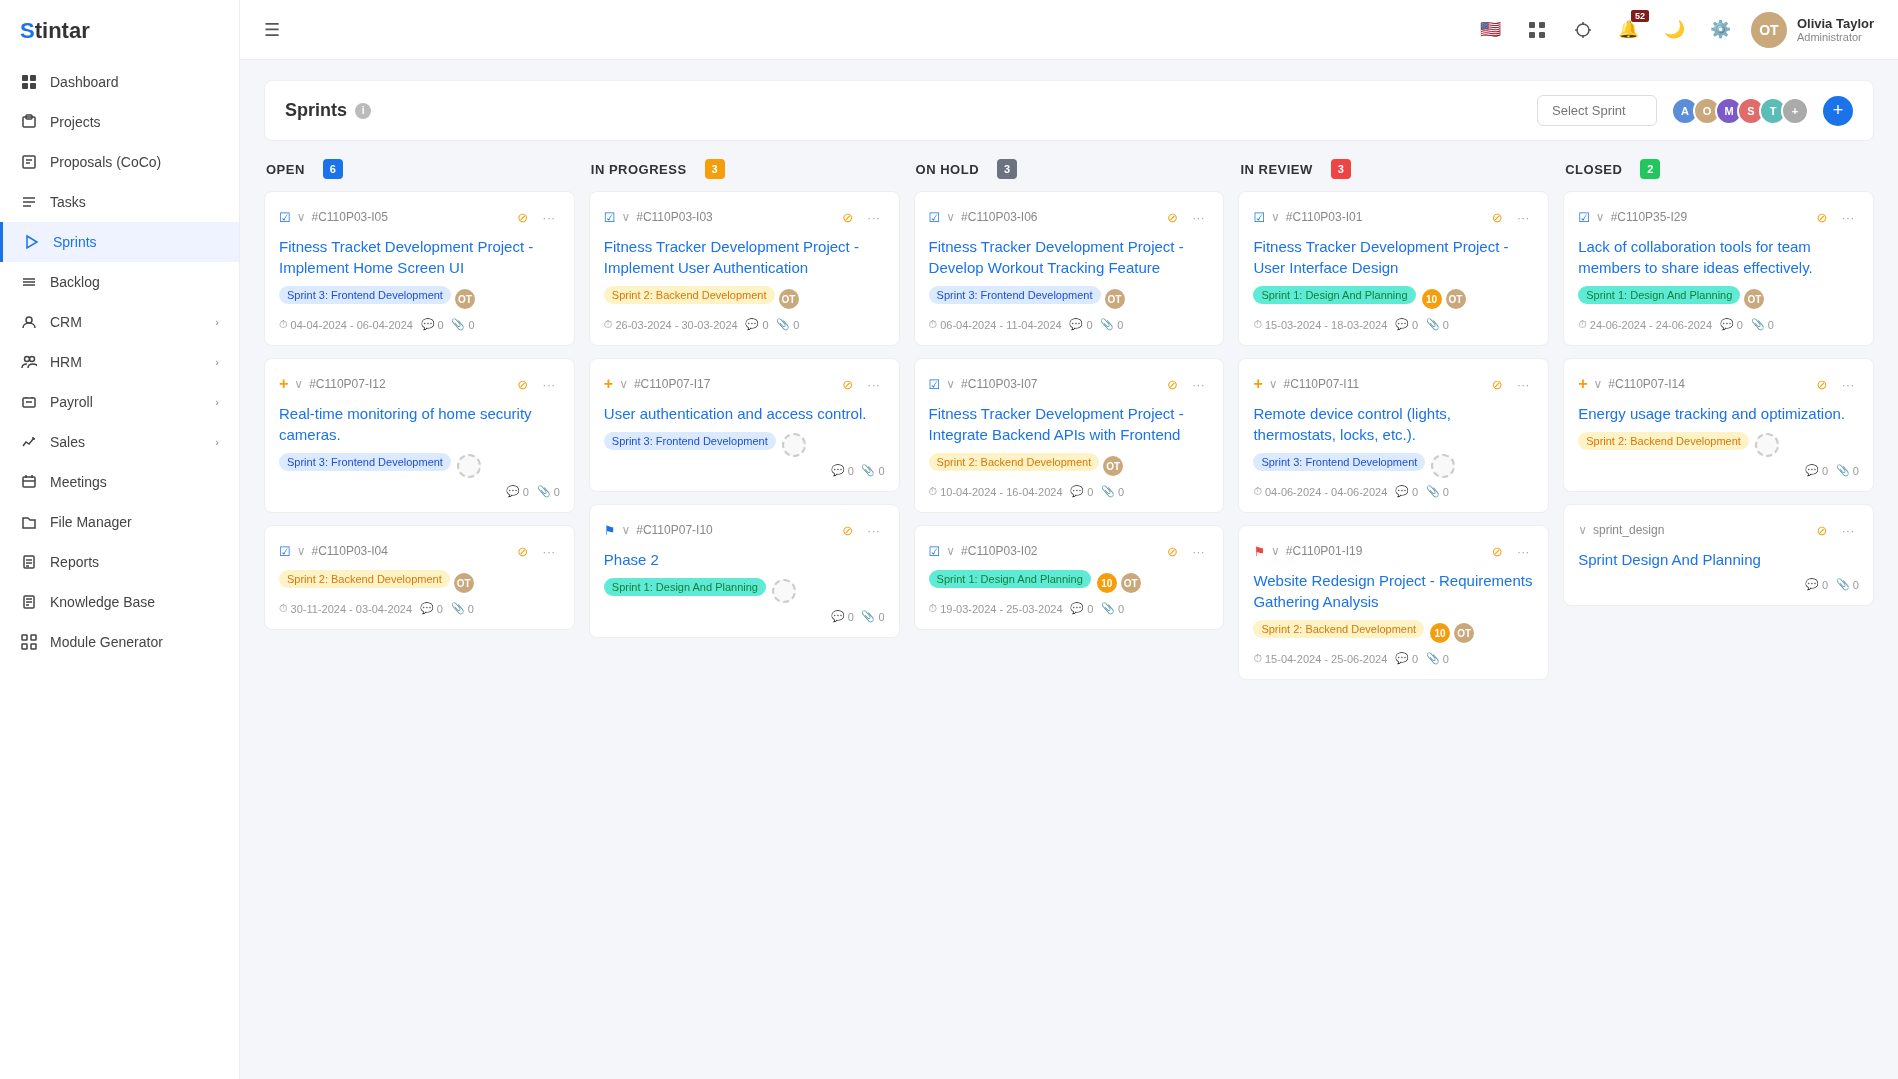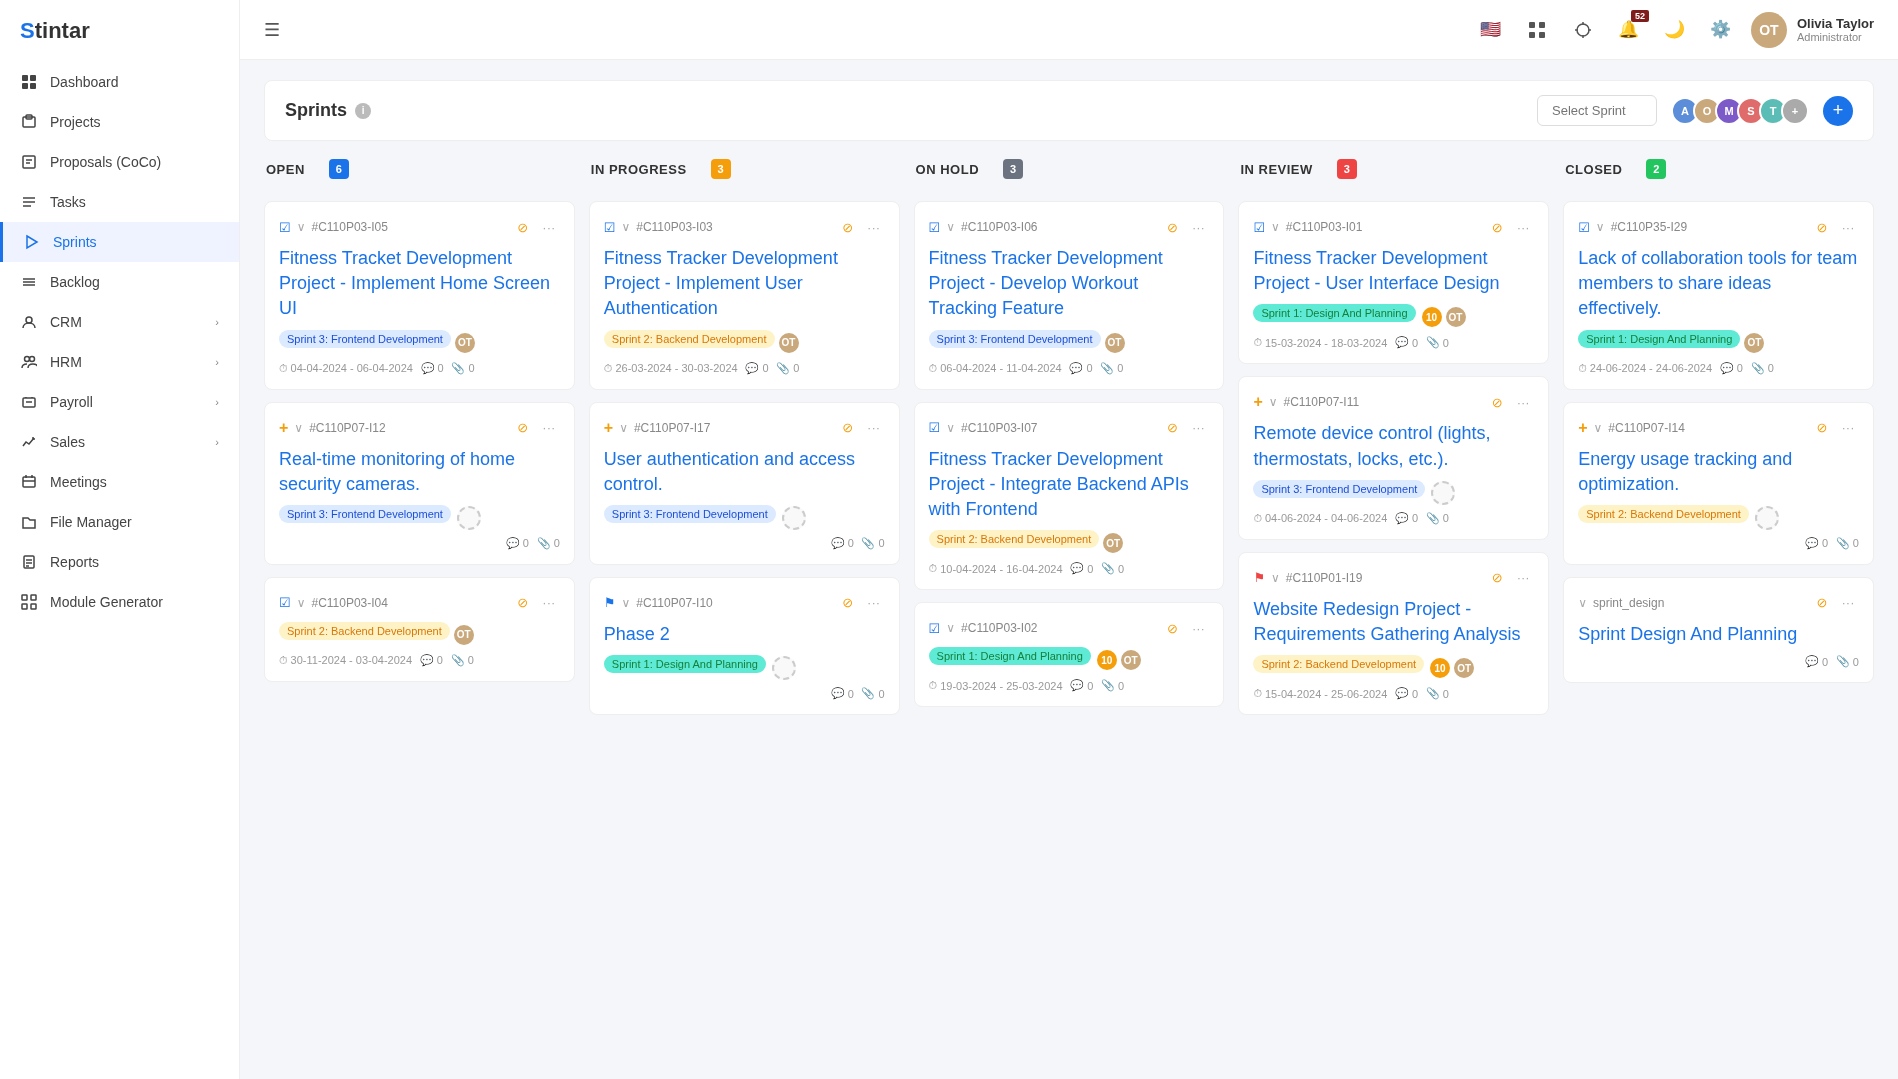--- a/index.html
+++ b/index.html
@@ -72,21 +72,21 @@
     .add-btn {
       width: 30px; height: 30px; border-radius: 50%; background: #1a73e8; color: #fff;
       border: none; font-size: 18px; cursor: pointer; display: flex; align-items: center; justify-content: center;
       margin-left: 4px;
     }
 
     
     .board { display: flex; gap: 14px; min-width: 0; }
     .board-col { flex: 1; min-width: 0; }
     .col-header {
-      display: flex; align-items: center; gap: 24px; margin-bottom: 22px; padding: 0 2px;
+      display: flex; align-items: center; gap: 18px; margin-bottom: 12px; padding: 0 2px;
     }
     .col-title { font-size: 13px; font-weight: 700; color: #333; letter-spacing: 0.5px; }
     .col-badge {
       width: 20px; height: 20px; border-radius: 4px; font-size: 11px; font-weight: 700;
       display: flex; align-items: center; justify-content: center; color: #fff;
     }
     .badge-blue { background: #1a73e8; }
     .badge-orange { background: #f59e0b; }
     .badge-gray { background: #6b7280; }
     .badge-red { background: #ef4444; }
@@ -95,21 +95,21 @@
     
     .card {
       background: #fff; border-radius: 8px; border: 1px solid #eee;
       padding: 14px; margin-bottom: 12px; cursor: pointer;
       transition: box-shadow 0.15s;
     }
     .card-top { display: flex; align-items: center; gap: 6px; margin-bottom: 8px; }
     .card-id { font-size: 12px; color: #888; font-weight: 500; }
     .card-icons { display: flex; align-items: center; gap: 4px; margin-left: auto; }
     .card-icon-btn { width: 22px; height: 22px; display: flex; align-items: center; justify-content: center; cursor: pointer; color: #aaa; font-size: 13px; }
-    .card-title { font-size: 18px; color: #1a73e8; font-weight: 500; margin-bottom: 8px; line-height: 1.4; }
+    .card-title { font-size: 15px; color: #1a73e8; font-weight: 500; margin-bottom: 8px; line-height: 1.4; }
     .card-tag {
       display: inline-block; padding: 3px 8px; border-radius: 10px; font-size: 11px; font-weight: 500;
       margin-bottom: 8px;
     }
     .tag-blue { background: #dbeafe; color: #1d4ed8; }
     .tag-orange { background: #fef3c7; color: #d97706; }
     .tag-green { background: #5eead4; color: #15803d; }
     .card-meta { display: flex; align-items: center; gap: 8px; font-size: 11px; color: #999; margin-top: 6px; }
     .card-meta-item { display: flex; align-items: center; gap: 3px; }
     .card-av {
@@ -276,20 +276,32 @@
       <div class="nav-item">
     <span class="nav-icon">
           <svg width="16" height="16" viewBox="0 0 16 16" fill="none" stroke="currentColor" stroke-width="1.5">
             <rect x="3" y="2" width="10" height="12" rx="1"></rect>
             <line x1="5" y1="6" x2="11" y2="6"></line>
             <line x1="5" y1="9" x2="11" y2="9"></line>
             <line x1="5" y1="12" x2="8" y2="12"></line>
           </svg>
         </span>
     <span>Reports</span>
+
+  </div>
+      <div class="nav-item">
+    <span class="nav-icon">
+          <svg width="16" height="16" viewBox="0 0 16 16" fill="none" stroke="currentColor" stroke-width="1.5">
+            <rect x="3" y="2" width="10" height="12" rx="1"></rect>
+            <line x1="5" y1="5" x2="11" y2="5"></line>
+            <line x1="5" y1="8" x2="11" y2="8"></line>
+            <line x1="5" y1="11" x2="8" y2="11"></line>
+          </svg>
+        </span>
+    <span>Knowledge Base</span>
 
   </div>
       <div class="nav-item">
     <span class="nav-icon">
           <svg width="16" height="16" viewBox="0 0 16 16" fill="none" stroke="currentColor" stroke-width="1.5">
             <rect x="1" y="1" width="5" height="5" rx="0.5"></rect>
             <rect x="10" y="1" width="5" height="5" rx="0.5"></rect>
             <rect x="1" y="10" width="5" height="5" rx="0.5"></rect>
             <rect x="10" y="10" width="5" height="5" rx="0.5"></rect>
           </svg>

